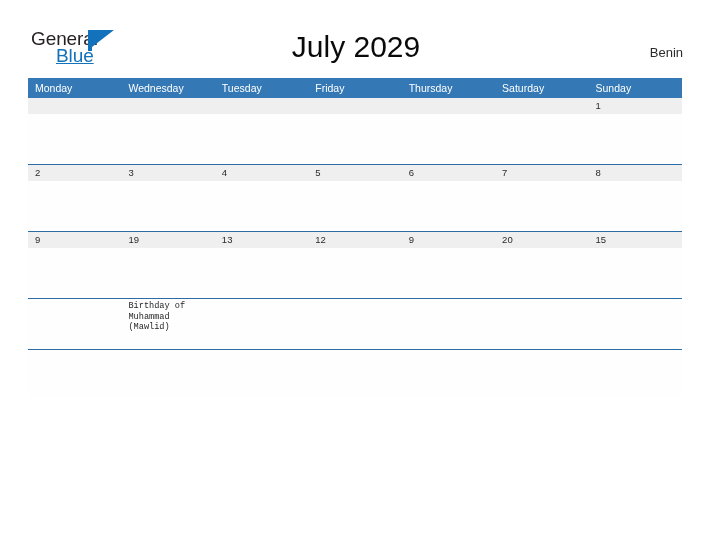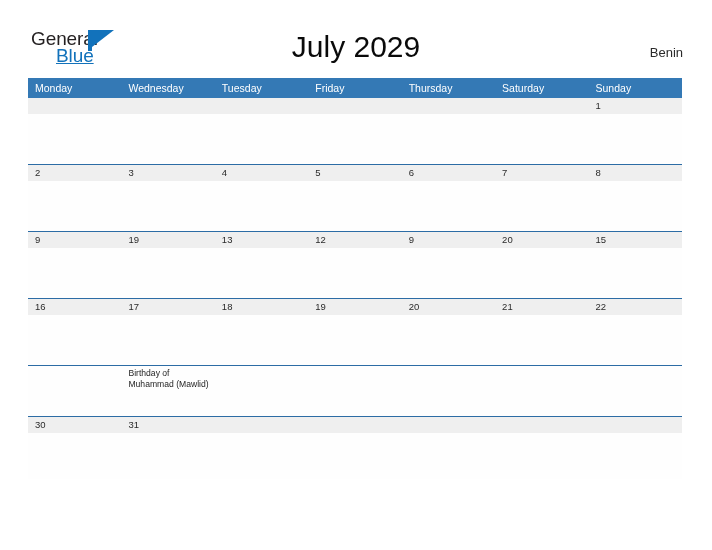--- a/index.html
+++ b/index.html
@@ -149,20 +149,21 @@
     color: #2a2a2a;
     white-space: nowrap;
     overflow: hidden;
   }
 
   .daycell {
     flex: 1 1 0;
     box-sizing: border-box;
     padding: 2px 6px 0 7px;
     overflow: hidden;
+    font-family: Liberation Mono, monospace;
   }
   .event {
     font-size: 8.6px;
     line-height: 10.6px;
     color: #1f1f1f;
     word-wrap: break-word;
   }
 </style>
 </head>
 <body>
@@ -252,62 +253,33 @@
             <div class="daycell"></div>
             <div class="daycell"></div>
             <div class="daycell"></div>
             <div class="daycell"></div>
             <div class="daycell"></div>
             <div class="daycell"></div>
             <div class="daycell"></div>
           </div>
         </div>
         <div class="week">
-          <div class="week-dates">
-            <div class="daynum">16</div>
-            <div class="daynum">17</div>
-            <div class="daynum">18</div>
-            <div class="daynum">19</div>
-            <div class="daynum">20</div>
-            <div class="daynum">21</div>
-            <div class="daynum">22</div>
-          </div>
-          <div class="week-body">
-            <div class="daycell"></div>
-            <div class="daycell"></div>
-            <div class="daycell"></div>
-            <div class="daycell"></div>
-            <div class="daycell"></div>
-            <div class="daycell"></div>
-            <div class="daycell"></div>
-          </div>
-        </div>
-        <div class="week">
           <div class="week-body">
             <div class="daycell"></div>
             <div class="daycell">
               <div class="event">Birthday of Muhammad (Mawlid)</div>
             </div>
             <div class="daycell"></div>
             <div class="daycell"></div>
             <div class="daycell"></div>
             <div class="daycell"></div>
             <div class="daycell"></div>
           </div>
         </div>
         <div class="week last">
-          <div class="week-dates">
-            <div class="daynum">30</div>
-            <div class="daynum">31</div>
-            <div class="daynum"></div>
-            <div class="daynum"></div>
-            <div class="daynum"></div>
-            <div class="daynum"></div>
-            <div class="daynum"></div>
-          </div>
           <div class="week-body">
             <div class="daycell"></div>
             <div class="daycell"></div>
             <div class="daycell"></div>
             <div class="daycell"></div>
             <div class="daycell"></div>
             <div class="daycell"></div>
             <div class="daycell"></div>
           </div>
         </div>

